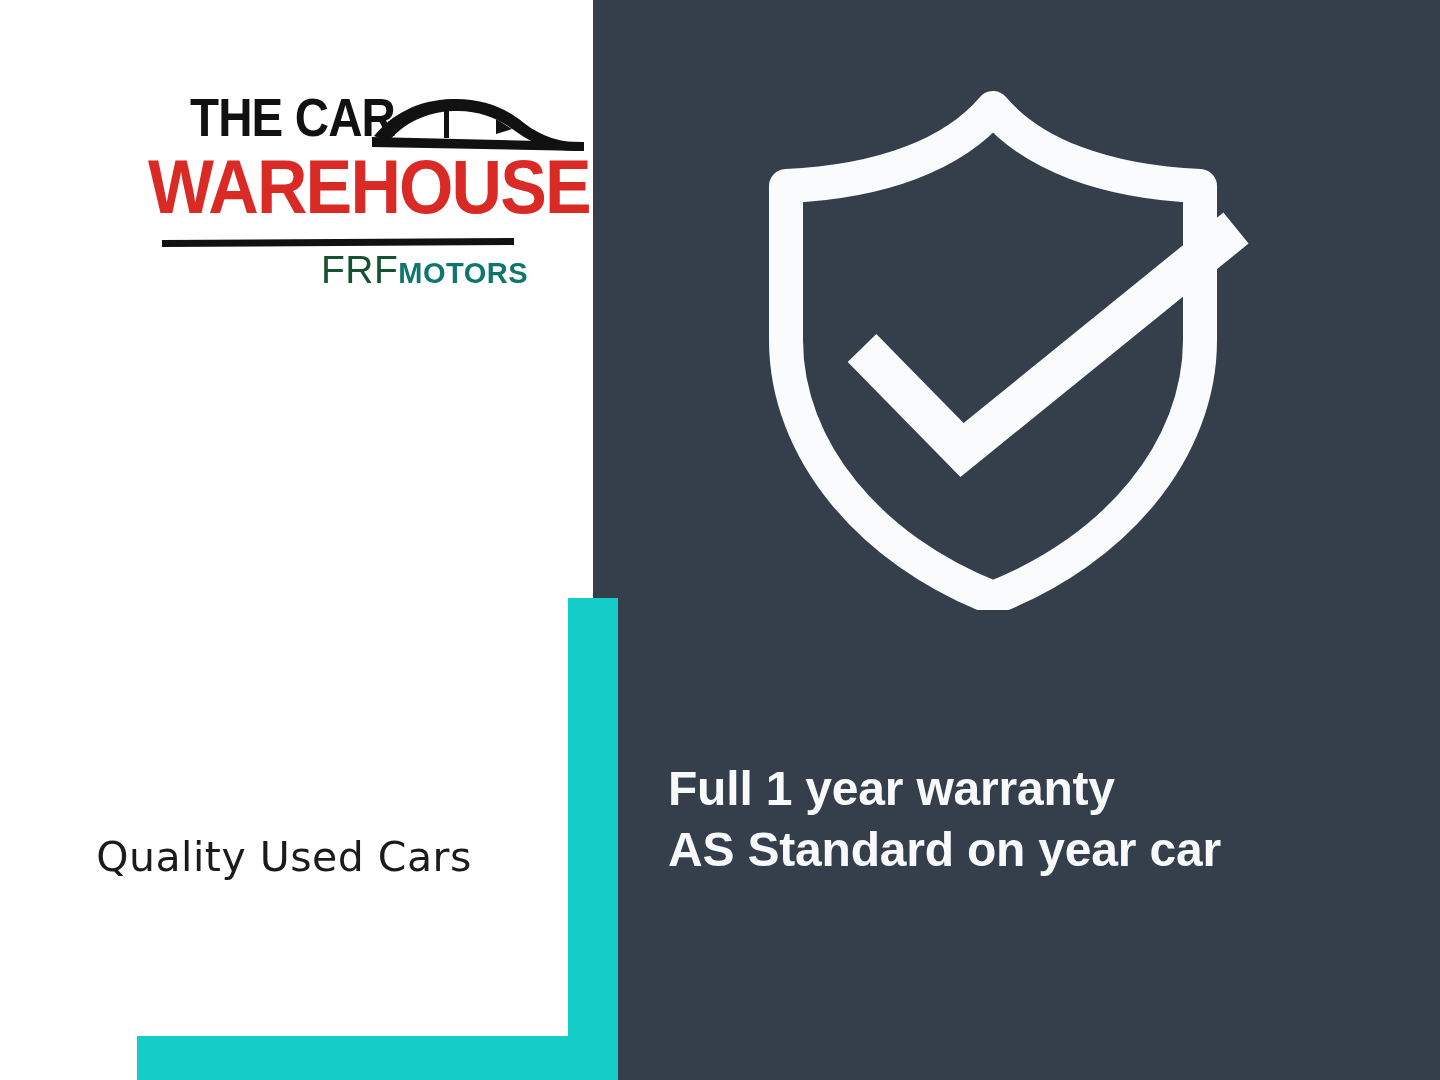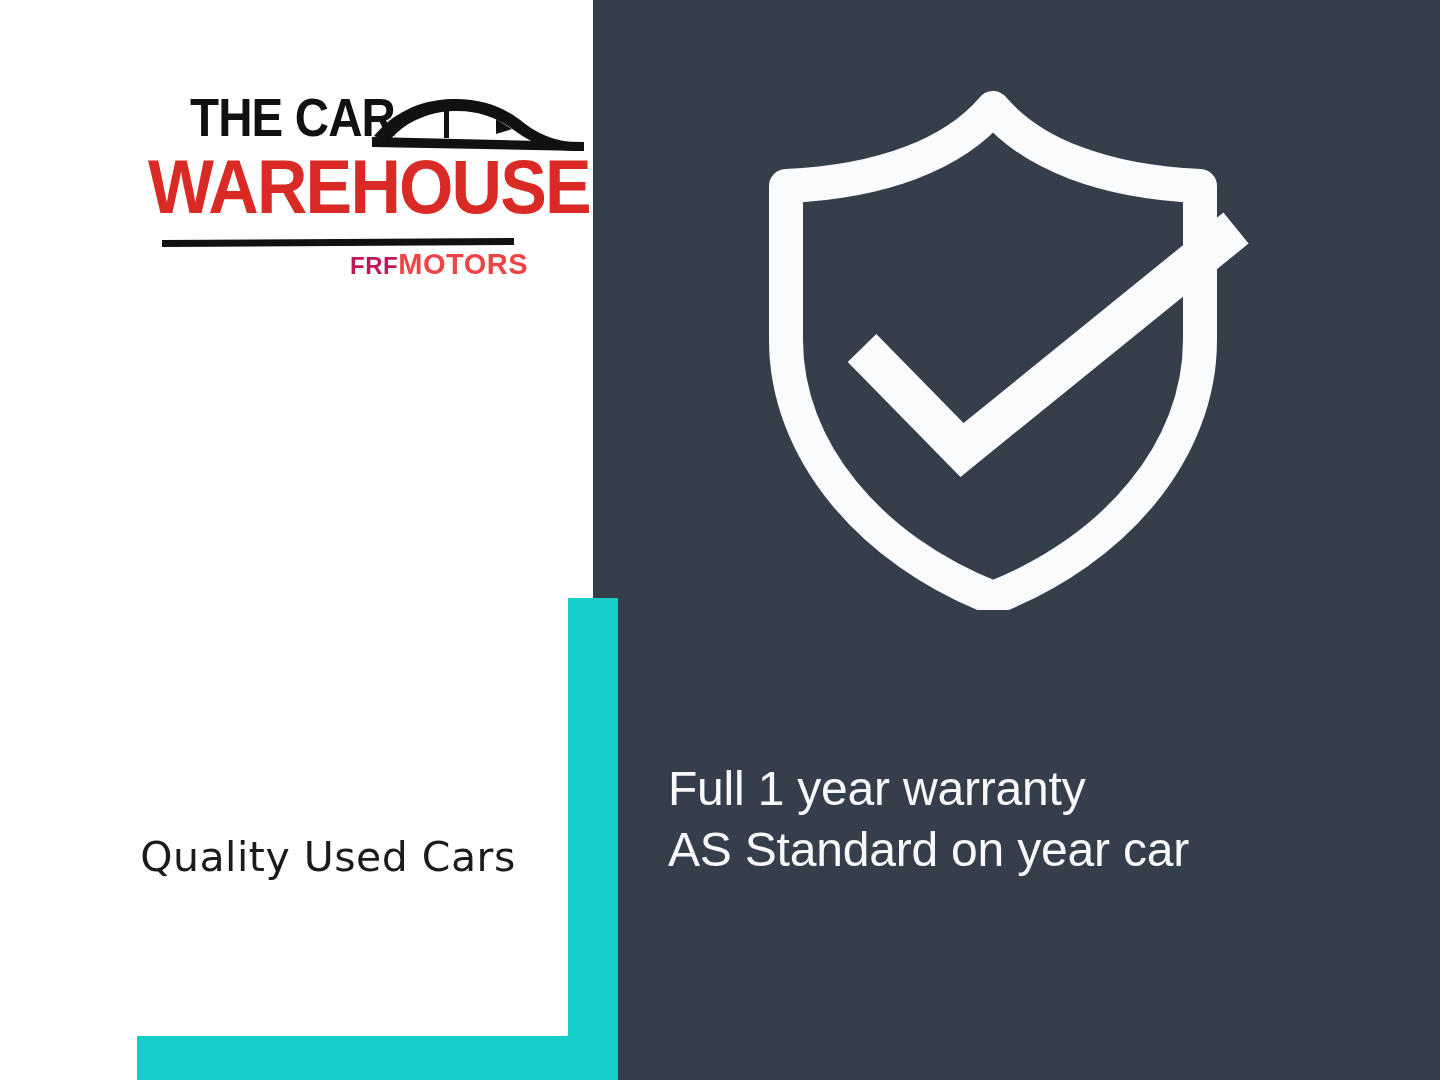--- a/index.html
+++ b/index.html
@@ -114,47 +114,46 @@
   }
   .logo-row-3 {
     position: absolute;
     right: 0;
     top: 160px;
     text-align: right;
     white-space: nowrap;
   }
   .logo-frf {
     font-family: "Liberation Sans Narrow", "Liberation Sans", sans-serif;
-    font-weight: 700;
-    font-size: 24px;
+    font-weight: 400;
+    font-size: 39px;
     letter-spacing: 0.5px;
-    color: #be185d;
+    color: #14532d;
   }
   .logo-motors {
     font-family: "Liberation Sans Narrow", "Liberation Sans", sans-serif;
     font-weight: 700;
     font-size: 29px;
     letter-spacing: 0.5px;
-    color: #ef4444;
+    color: #0f766e;
   }
 
   
   #tagline {
     position: absolute;
     left: 0;
     top: 828px;
     width: 568px;
     text-align: center;
     color: #1B1B1B;
     font-family: "DejaVu Sans", sans-serif;
     font-weight: 400;
     font-size: 41px;
     line-height: 58px;
     letter-spacing: 0.5px;
-    padding-left: 44px;
   }
   #tagline .tl {
     display: block;
   }
 
   
   #shield-icon {
     position: absolute;
     left: 758px;
     top: 90px;
@@ -163,21 +162,21 @@
   }
 
   
   #headline {
     position: absolute;
     left: 668px;
     top: 758px;
     width: 740px;
     color: #F7F9FA;
     font-family: "Liberation Sans Narrow", "Liberation Sans", sans-serif;
-    font-weight: 400;
+    font-weight: 700;
     font-size: 48px;
     line-height: 61px;
     letter-spacing: -0.2px;
     white-space: nowrap;
   }
   #headline .hl {
     display: block;
   }
 </style>
 </head>

